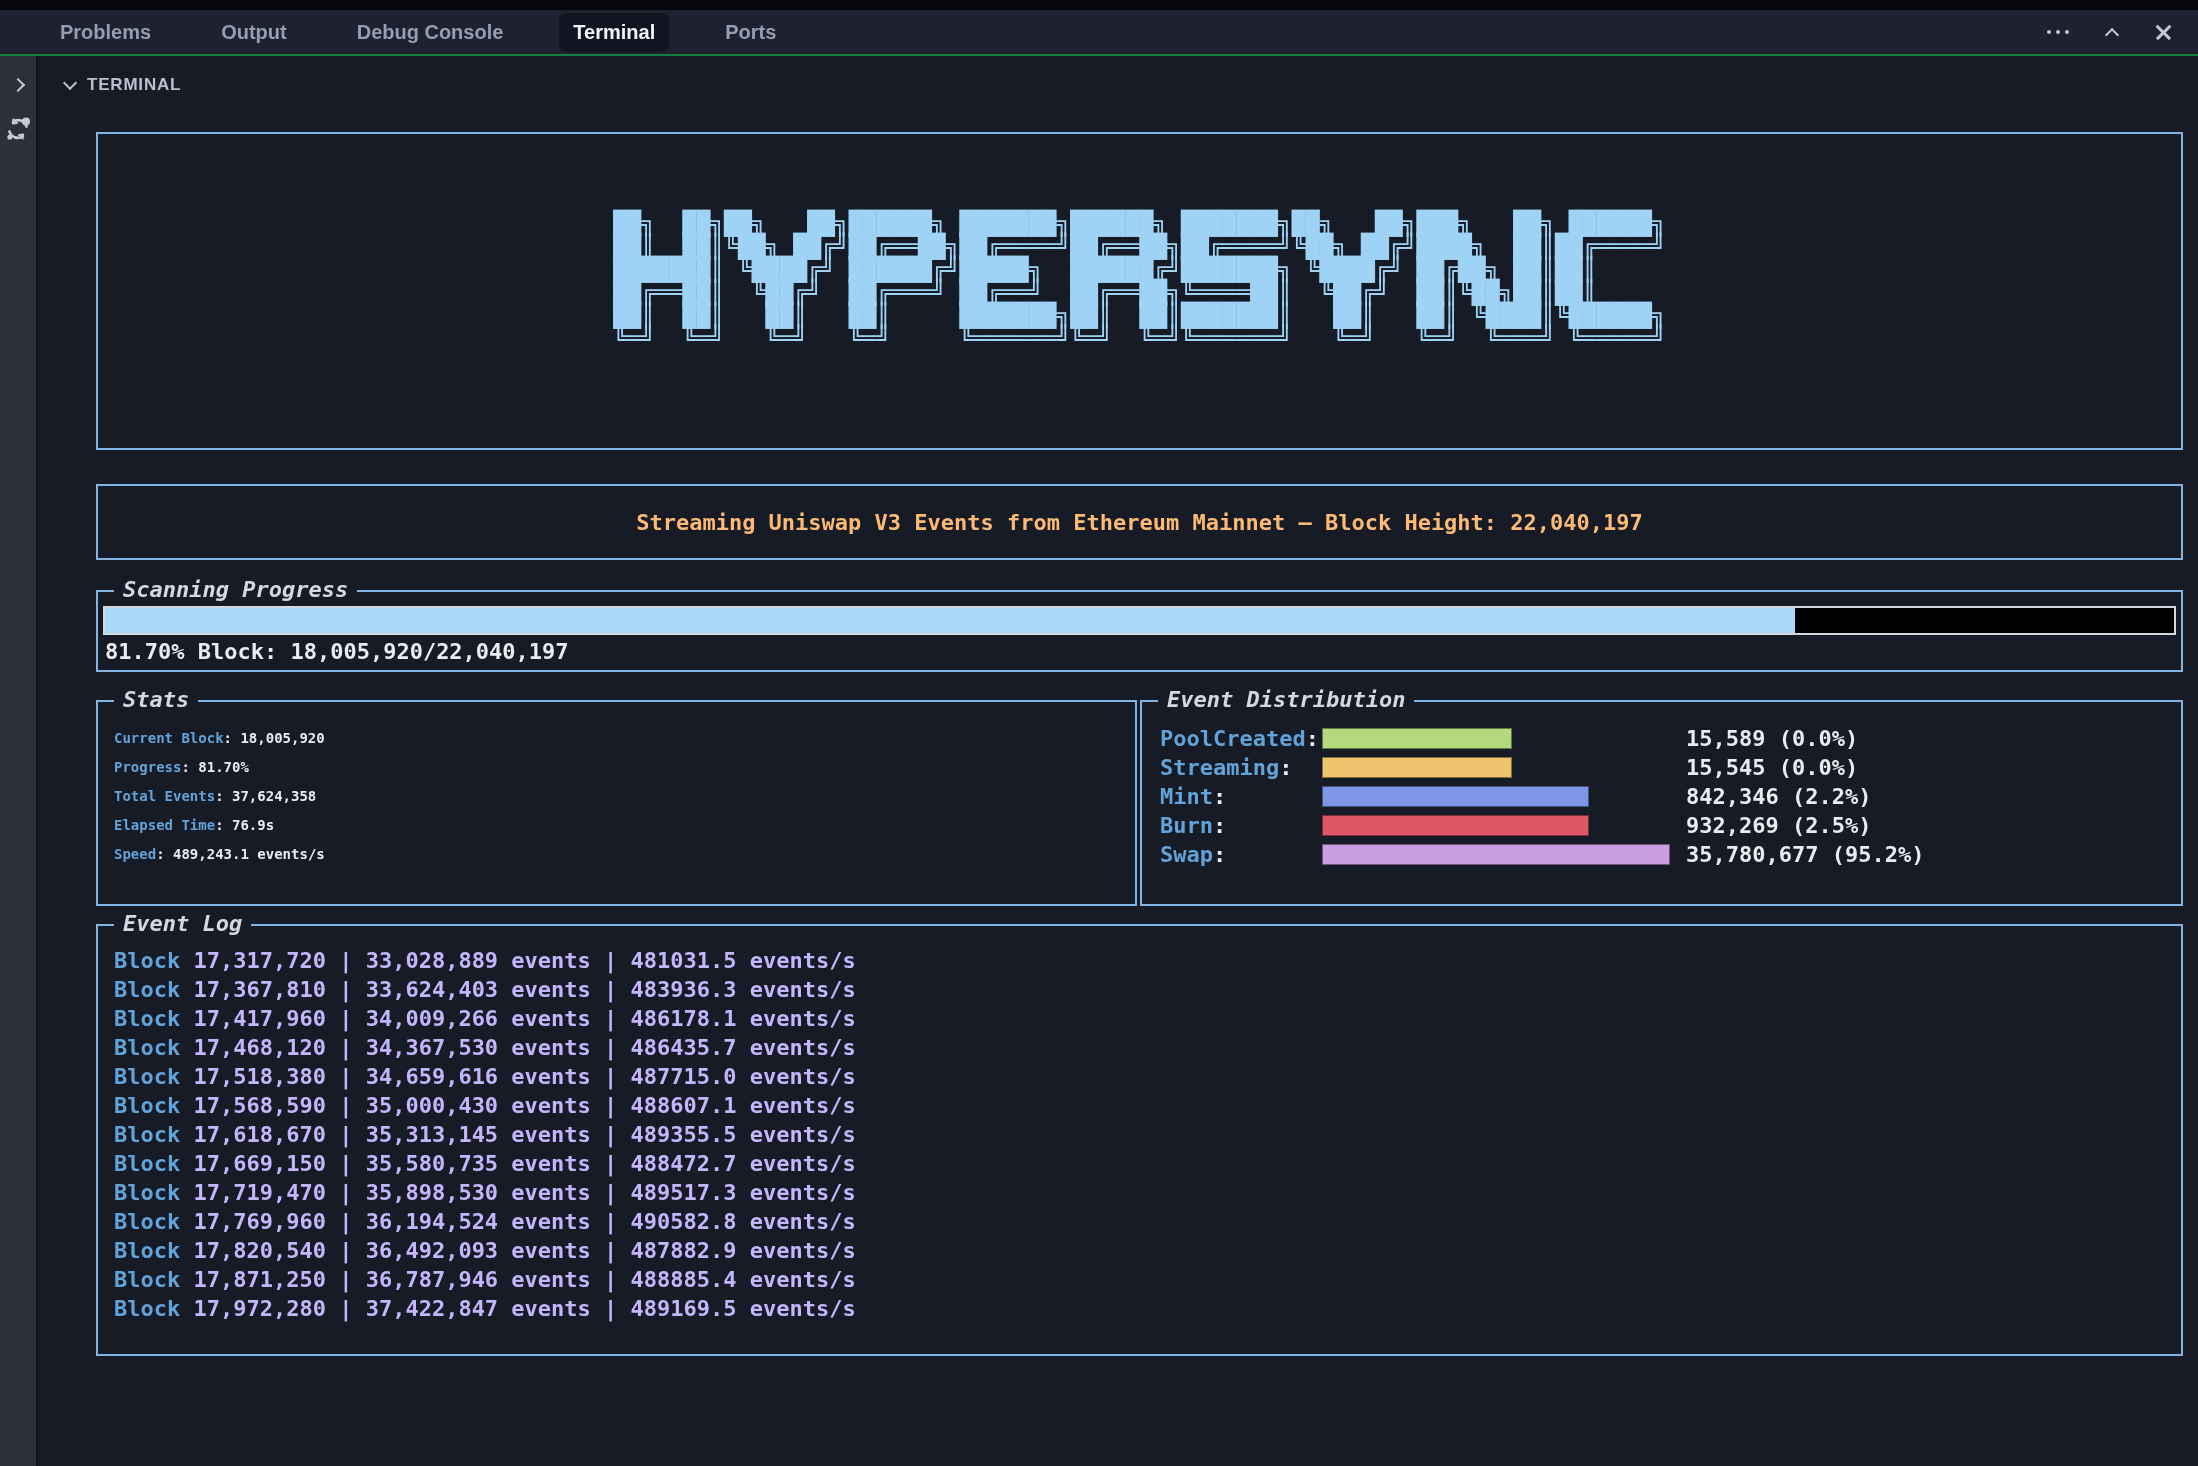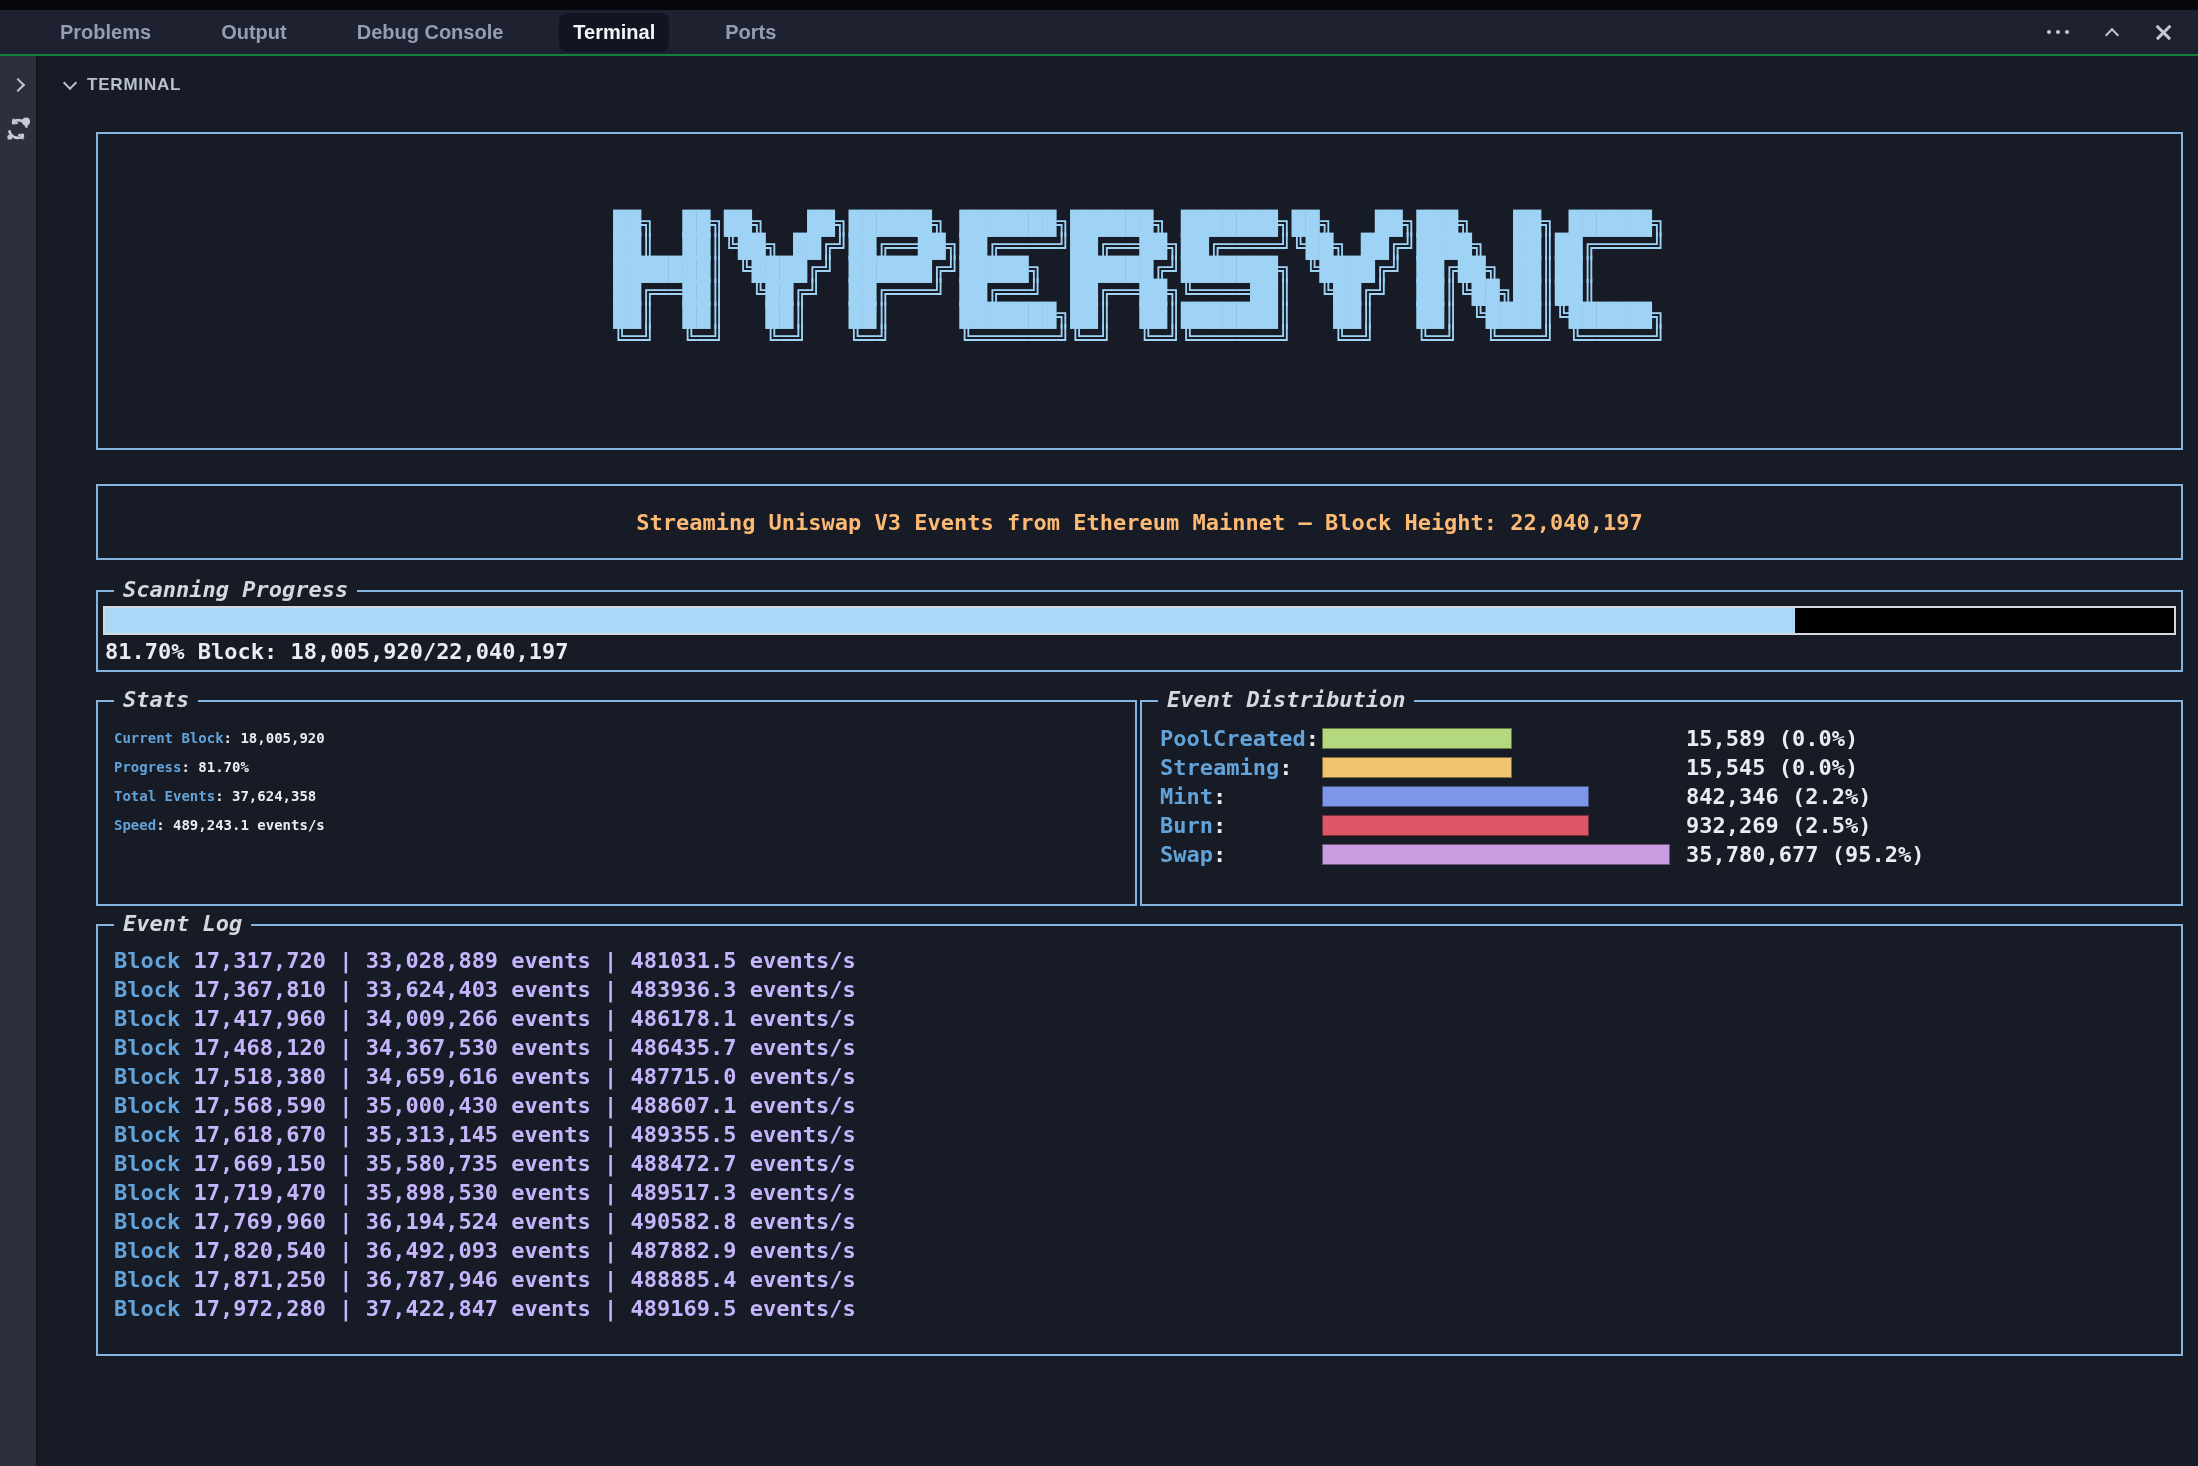--- a/index.html
+++ b/index.html
@@ -142,20 +142,21 @@
           <div class="plabel">81.70% Block: 18,005,920/22,040,197</div>
         </div>
 
         <div class="cols">
 
           <div class="box col-box stats-box">
             <div class="legend">Stats</div>
             <div class="stat-row"><span class="c-blue">Current Block</span><span class="c-white pre">: </span><span class="c-white">18,005,920</span></div>
             <div class="stat-row"><span class="c-blue">Progress</span><span class="c-white pre">: </span><span class="c-white">81.70%</span></div>
             <div class="stat-row"><span class="c-blue">Total Events</span><span class="c-white pre">: </span><span class="c-white">37,624,358</span></div>
+            <div class="stat-row"><span class="c-blue">Elapsed Time</span><span class="c-white pre">: </span><span class="c-white">76.9s</span></div>
             <div class="stat-row"><span class="c-blue">Speed</span><span class="c-white pre">: </span><span class="c-white">489,243.1 events/s</span></div>
           </div>
 
           <div class="box col-box dist-box">
             <div class="legend">Event Distribution</div>
             <div class="dist-row">
               <span class="dlabel"><span class="c-blue">PoolCreated</span><span class="c-white">:</span></span>
               <span class="dtrack">
                   <span class="dbar" style="display: block; width: 54.5%; background: rgb(180, 216, 126);"></span>
                 </span>

